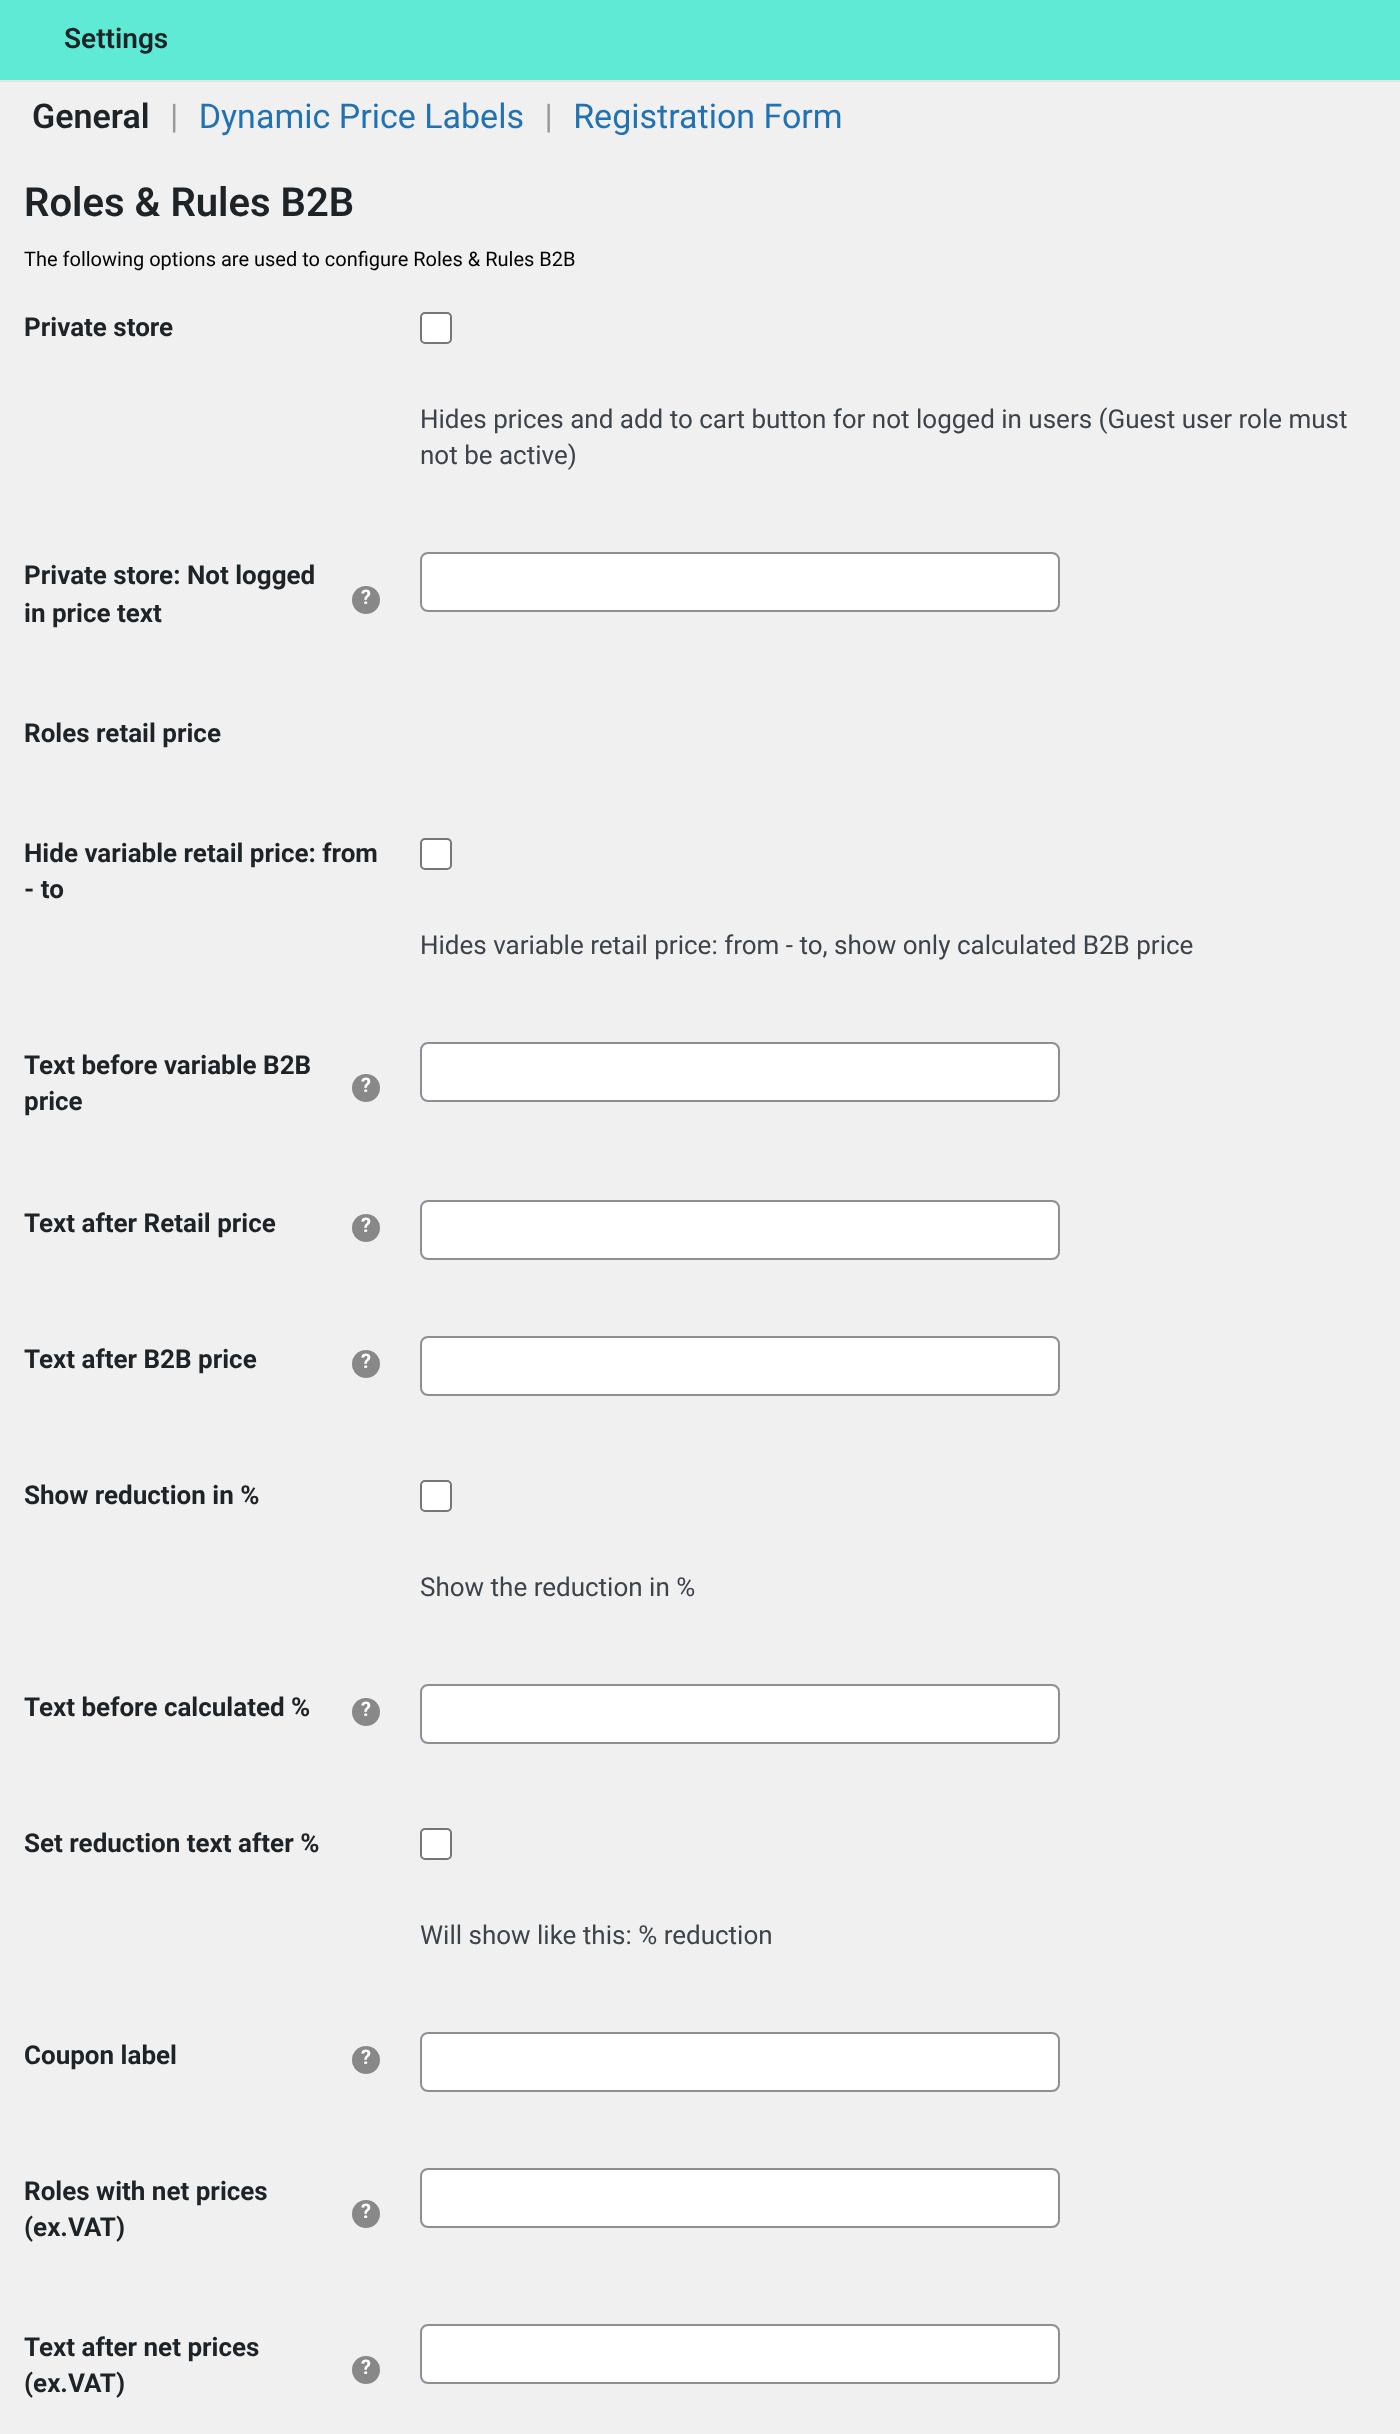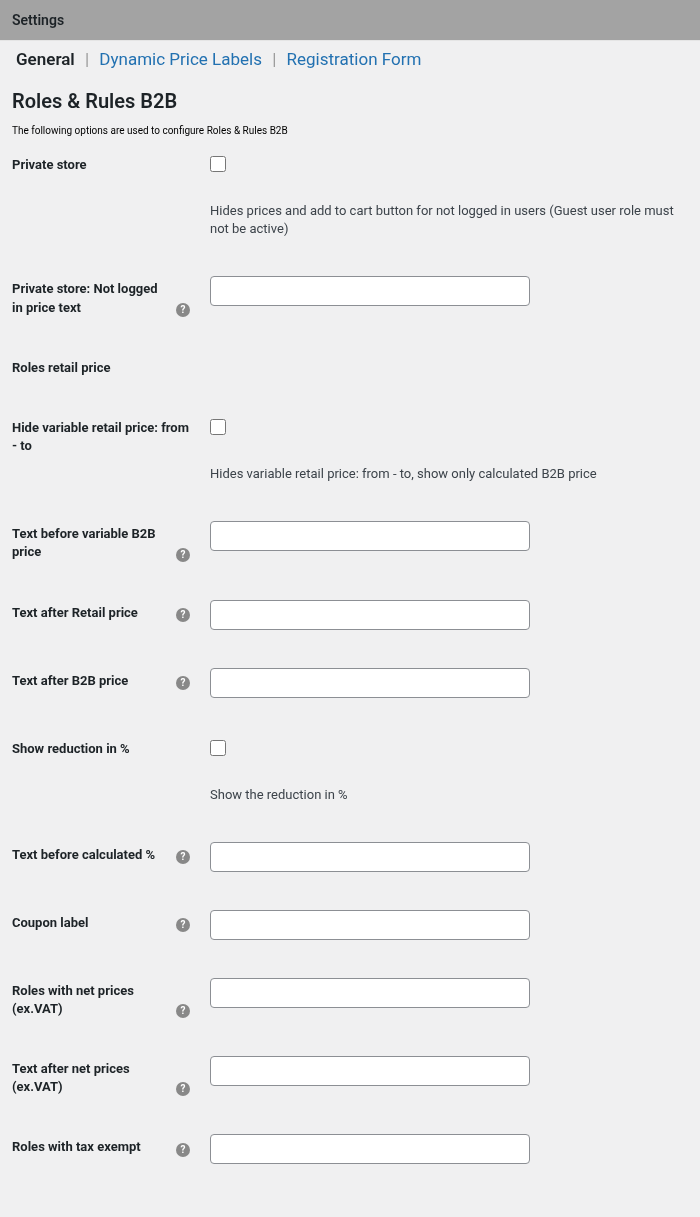--- a/index.html
+++ b/index.html
@@ -8,22 +8,22 @@
       padding: 0;
     }
     body {
       font-family: -apple-system, BlinkMacSystemFont, "Segoe UI", Roboto, sans-serif;
       font-size: 13px;
       color: #1d2327;
       background: #f0f0f1;
       width: 700px;
     }
     .header {
-      background: #a3a3a3;
-      padding: 12px 12px;
+      background: #5eead4;
+      padding: 12px 32px;
       border-bottom: 1px solid #e5e5e5;
     }
     .header h1 {
       font-size: 14px;
       font-weight: 600;
     }
     .tabs {
       padding: 8px 12px 4px;
       font-size: 17px;
     }
@@ -58,21 +58,21 @@
       display: flex;
       align-items: flex-start;
       margin-bottom: 38px;
     }
     .form-label {
       width: 188px;
       font-size: 13px;
       font-weight: 700;
       padding-right: 10px;
       display: flex;
-      align-items: flex-end;
+      align-items: center;
       justify-content: space-between;
       line-height: 1.4;
       padding-top: 4px;
     }
     .label-text {
       flex: 1;
     }
     .help-icon {
       width: 14px;
       height: 14px;
@@ -211,20 +211,29 @@
   <div class="form-row">
     <div class="form-label">
       <span class="label-text">Text before calculated %</span>
       <span class="help-icon">?</span>
     </div>
     <div class="form-field">
       <input type="text" value="" style="">
     </div>
   </div>
 
+  <div class="form-row">
+    <div class="form-label">
+      <span class="label-text">Set reduction text after %</span>
+    </div>
+    <div class="form-field">
+      <input type="checkbox" style="">
+      <div class="field-desc">Will show like this: % reduction</div>
+    </div>
+  </div>
 
   <div class="form-row">
     <div class="form-label">
       <span class="label-text">Coupon label</span>
       <span class="help-icon">?</span>
     </div>
     <div class="form-field">
       <input type="text" value="" style="">
     </div>
   </div>

